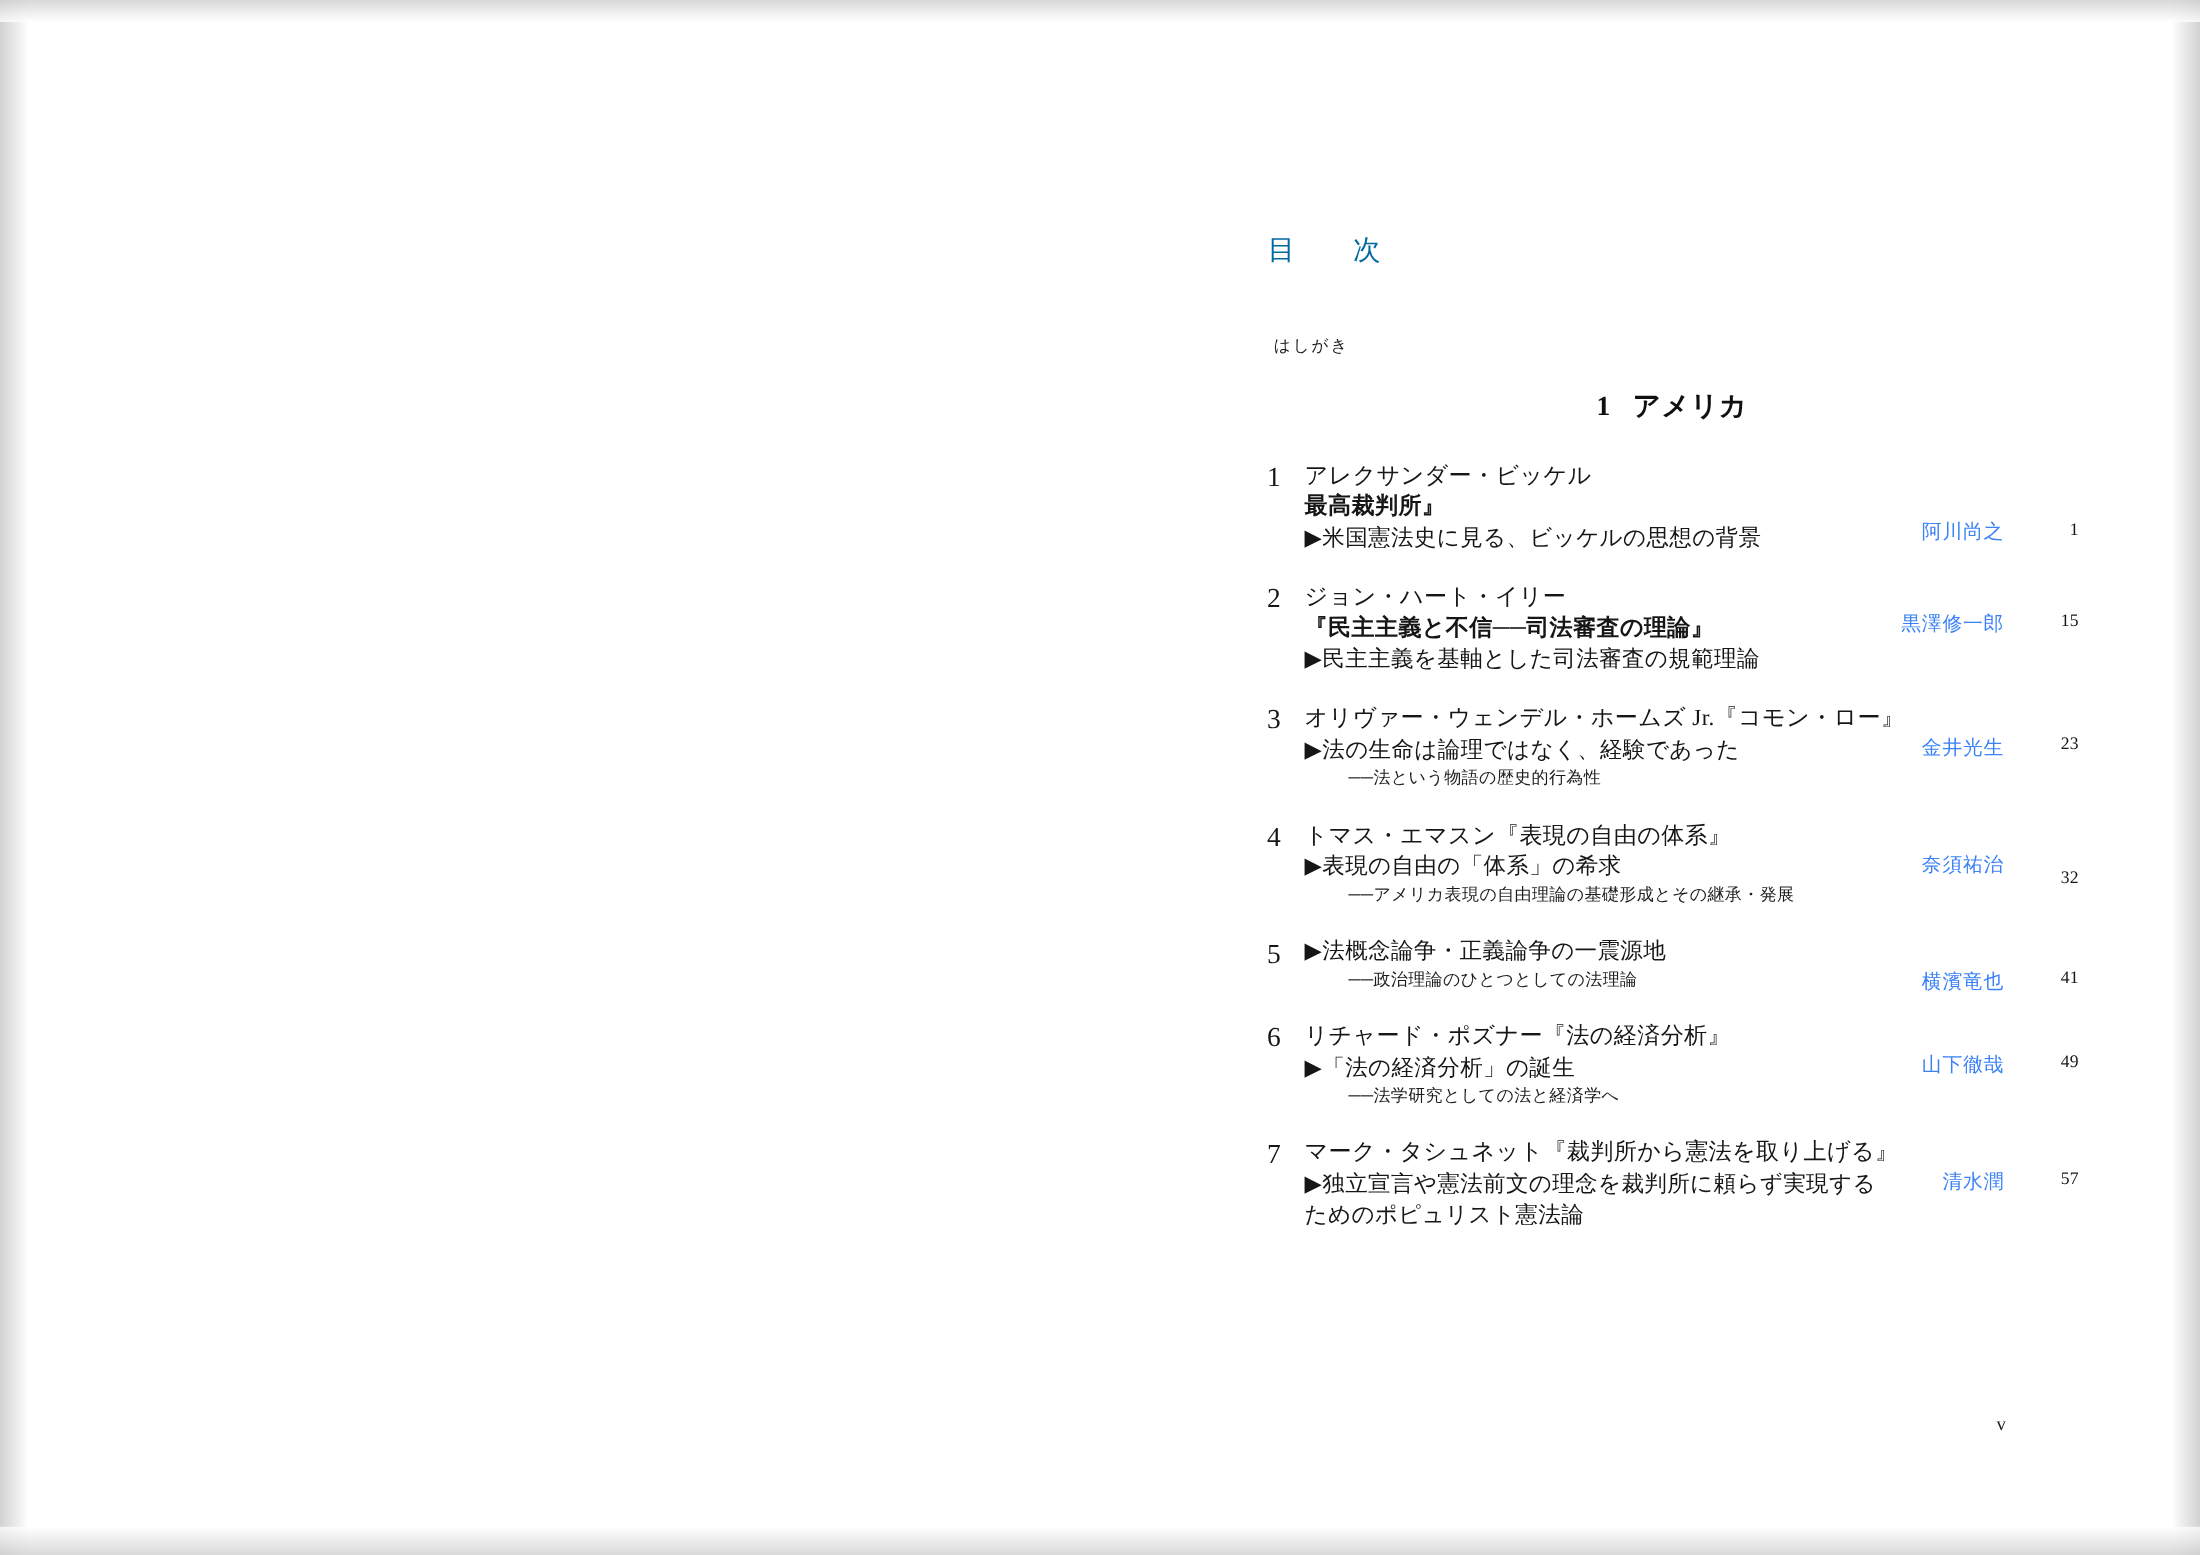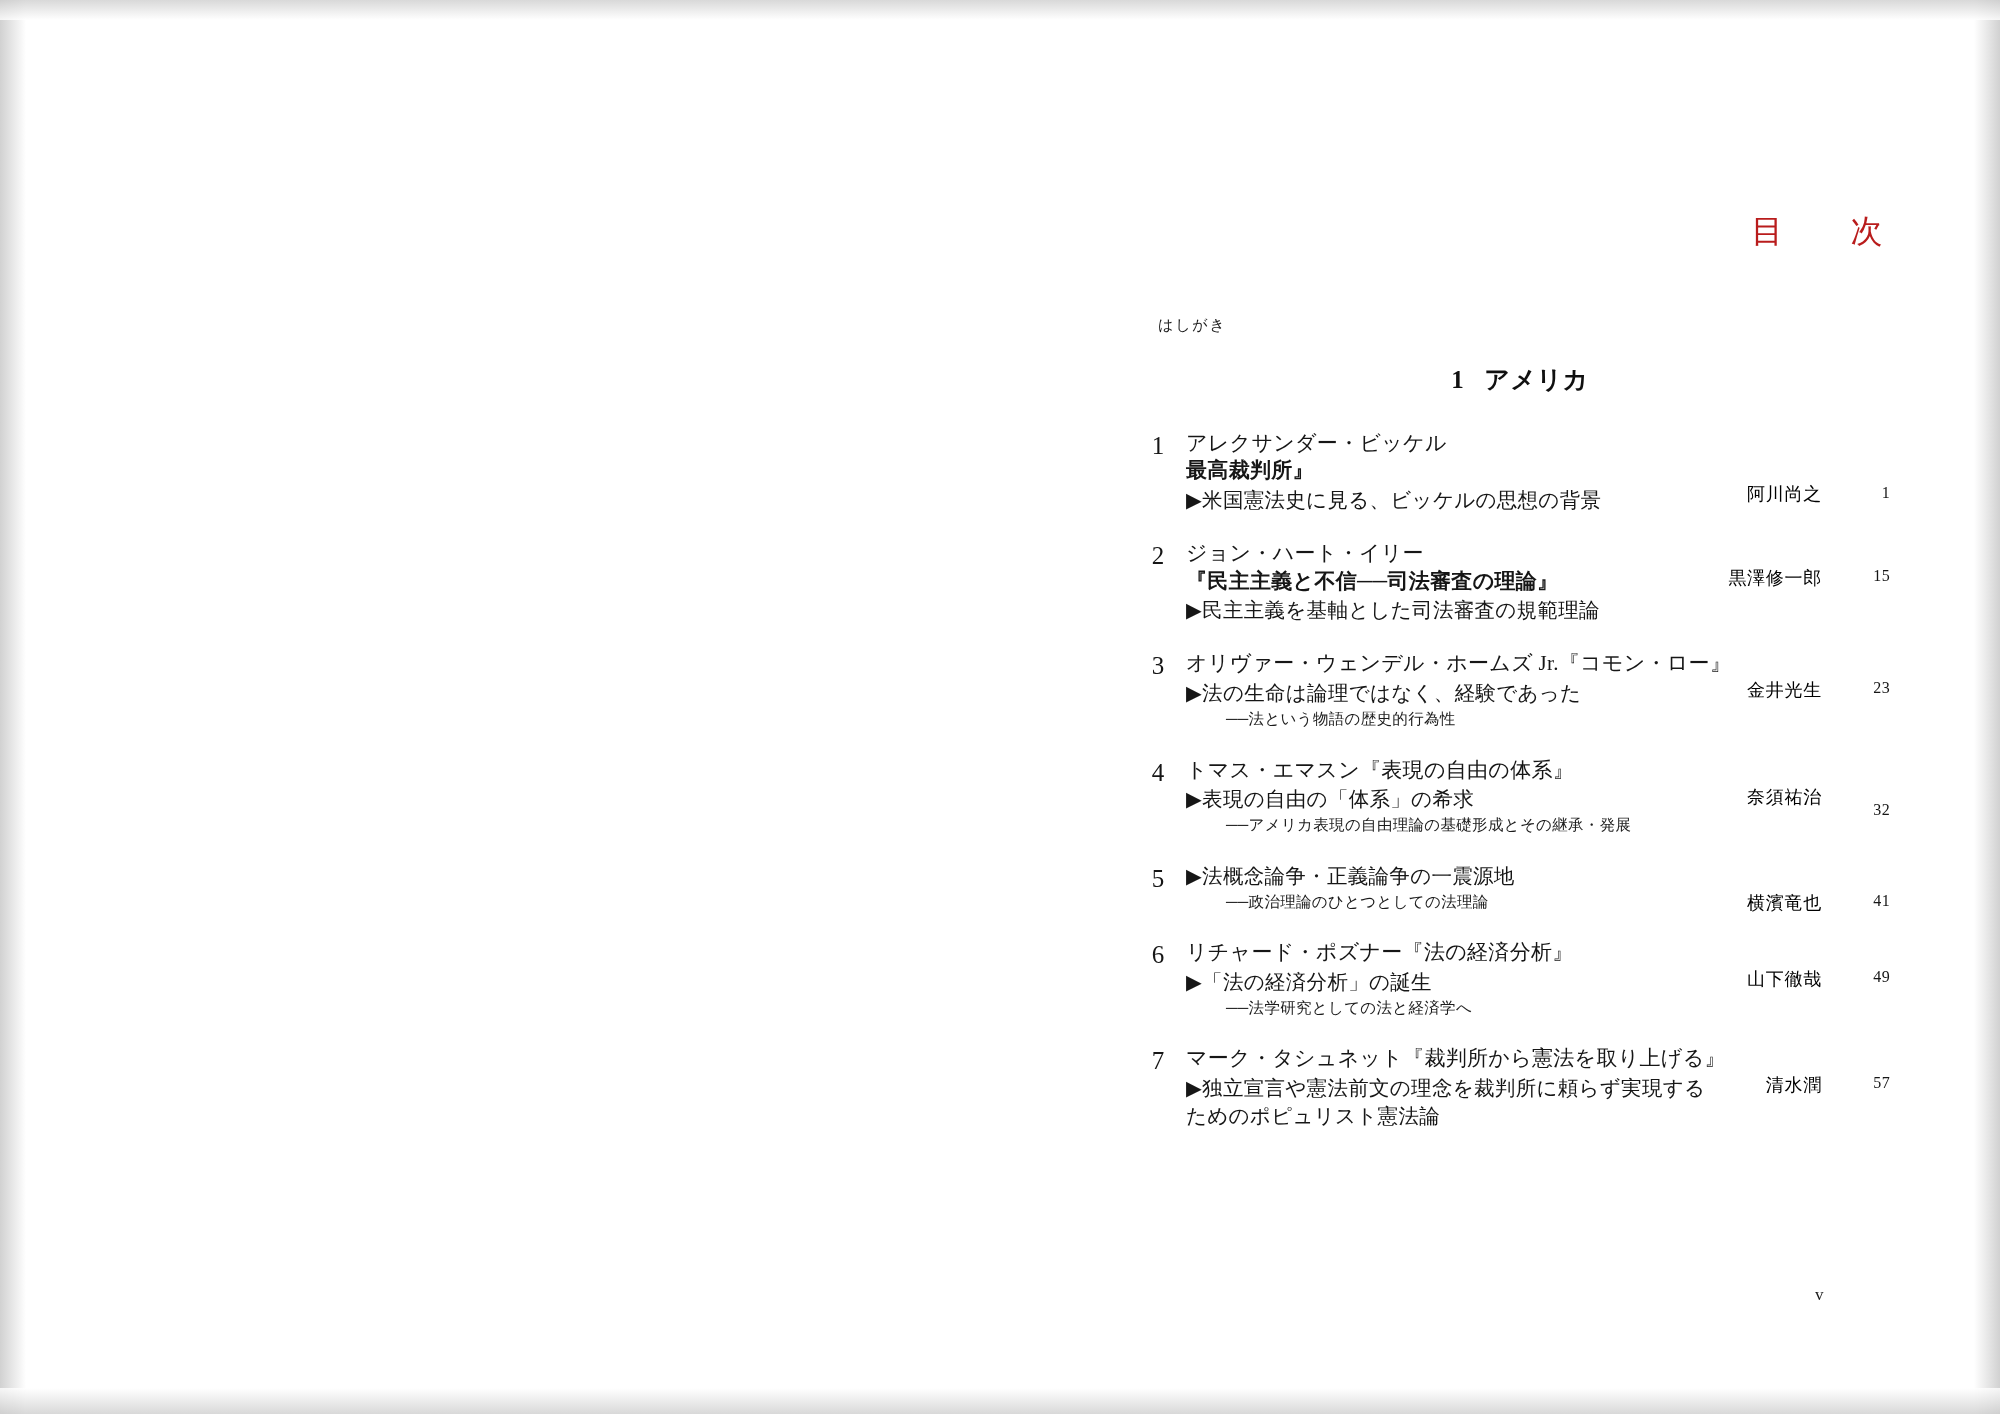--- a/index.html
+++ b/index.html
@@ -53,27 +53,27 @@
 
   .content {
     position: absolute;
     left: 1140px;
     top: 210px;
     width: 760px;
     color: #1b1b1b;
   }
 
   .toc-title {
-    font-size: 32px;
+    font-size: 25px;
     letter-spacing: 0.55em;
-    text-align: right;
+    text-align: left;
     margin: 0 0 0 0;
     padding-left: 0.5em;
     font-weight: 400;
-    color: #b91c1c;
+    color: #0369a1;
   }
 
   .preface {
     margin-top: 62px;
     margin-left: 18px;
     font-size: 15px;
     letter-spacing: 0.12em;
     color: #1b1b1b;
   }
 
@@ -137,21 +137,21 @@
     letter-spacing: 0.02em;
     color: #1c1c1c;
   }
 
   .author {
     position: absolute;
     right: 78px;
     font-size: 18px;
     letter-spacing: 0.04em;
     text-align: right;
-    color: #000000;
+    color: #3b82f6;
     white-space: nowrap;
   }
   .pageno {
     position: absolute;
     right: 10px;
     font-size: 16px;
     text-align: right;
     color: #161616;
     font-family: "Liberation Serif", serif;
     letter-spacing: 0.02em;

